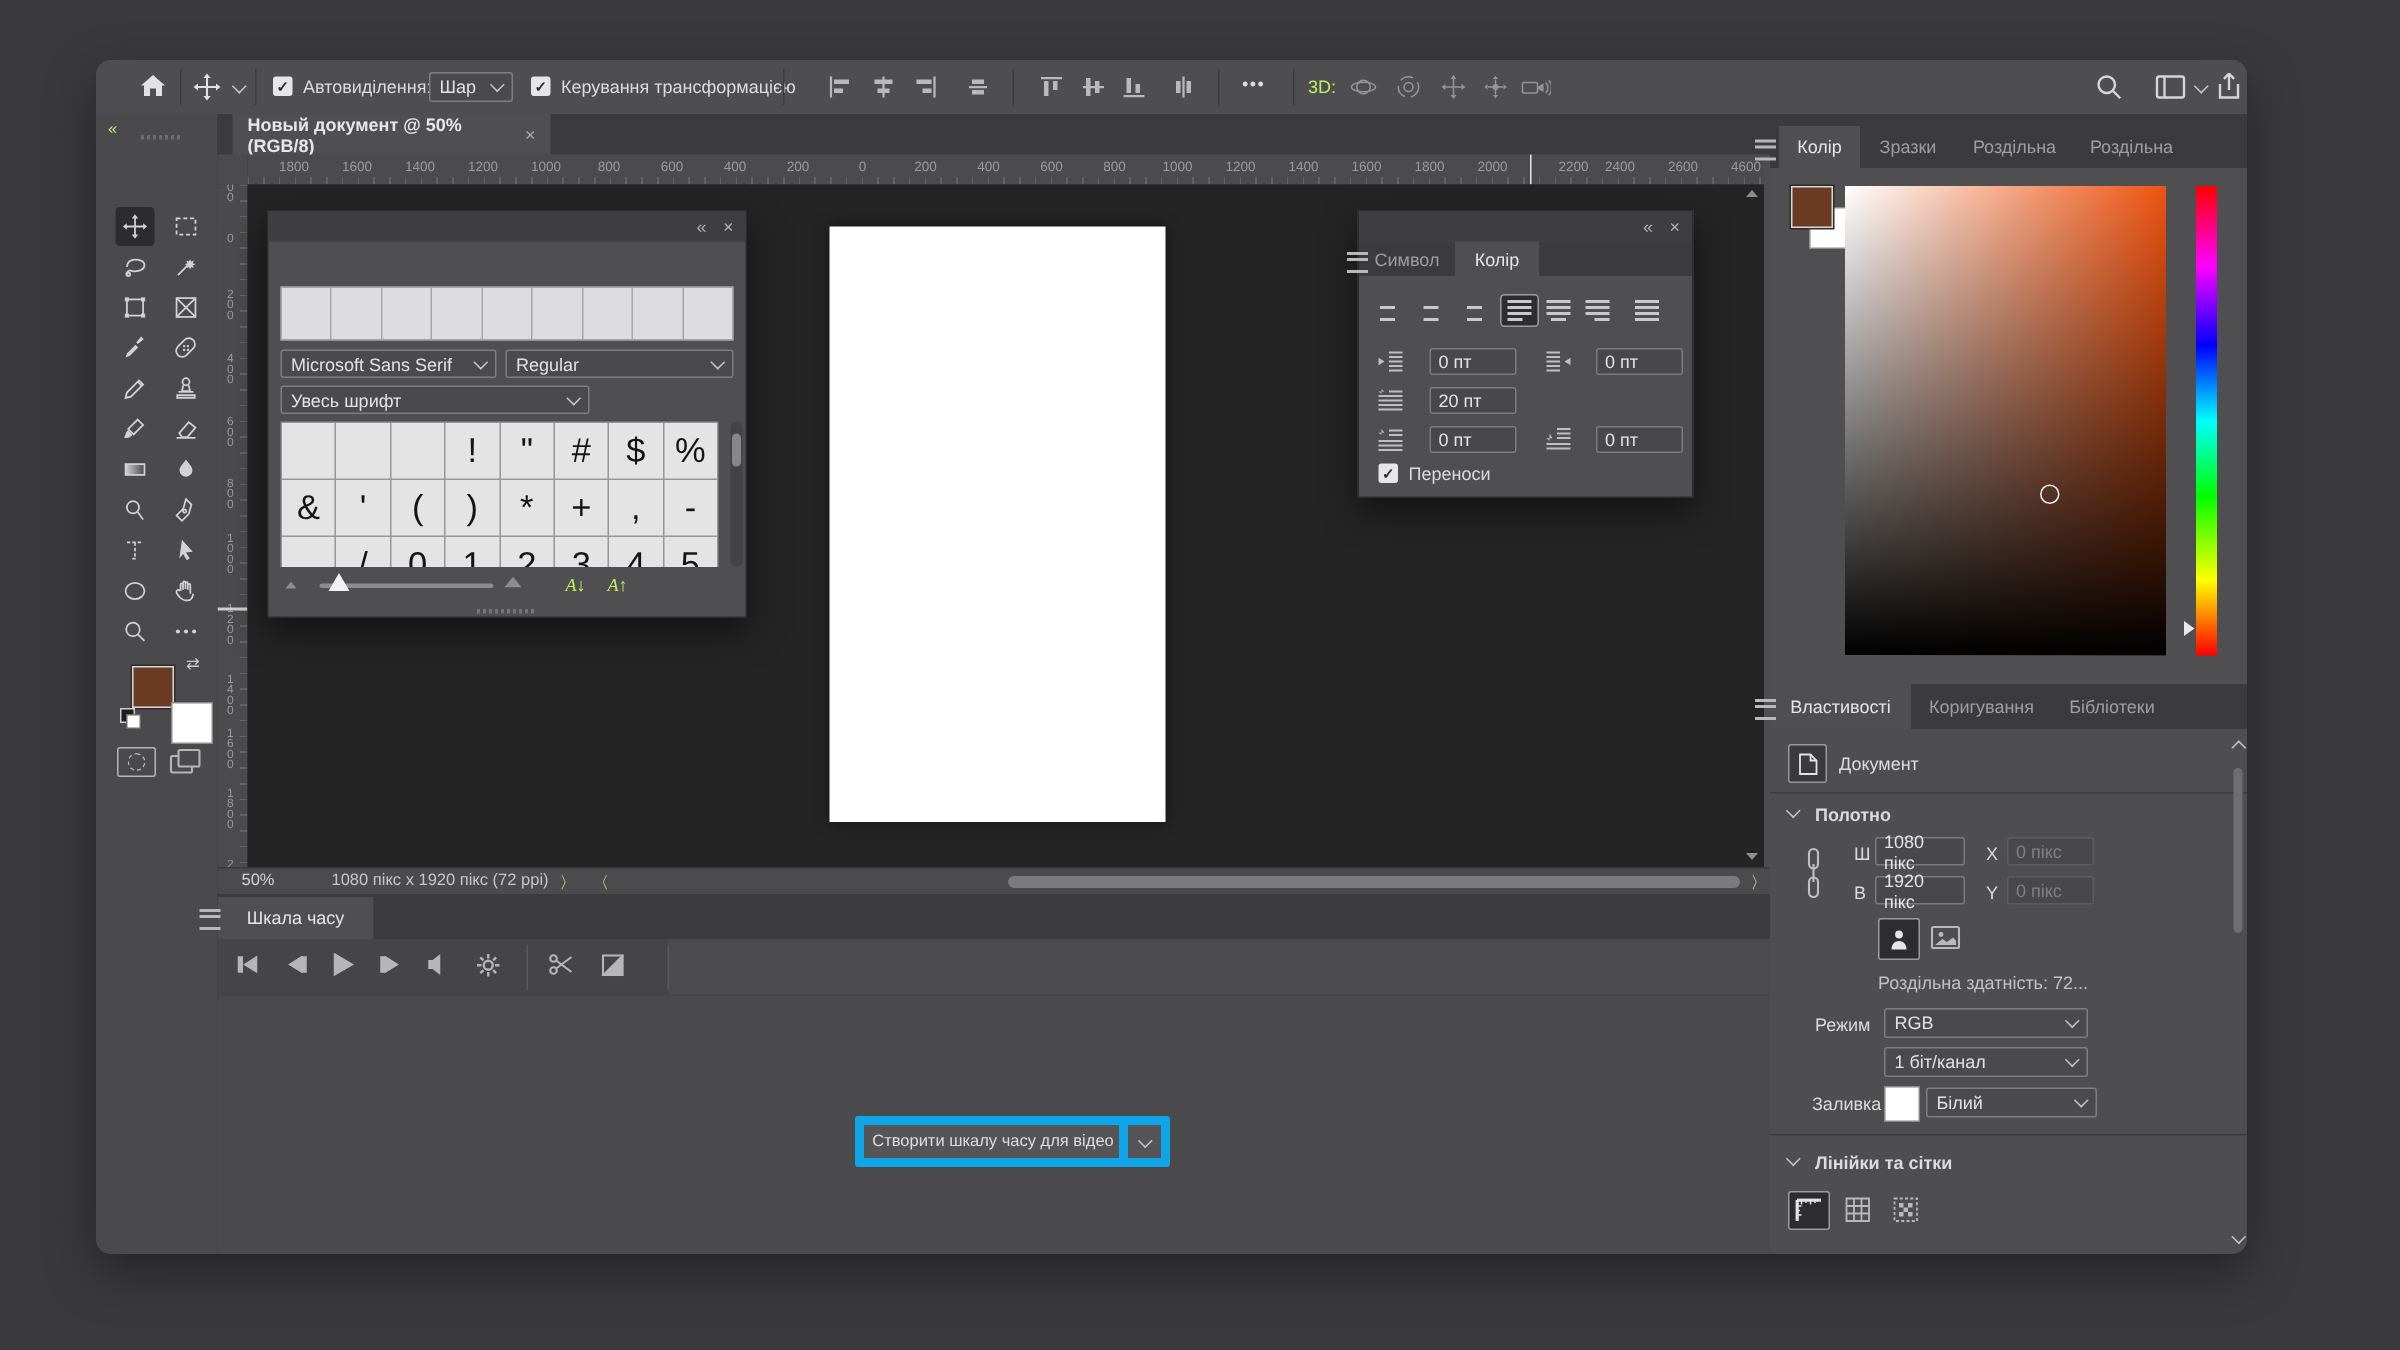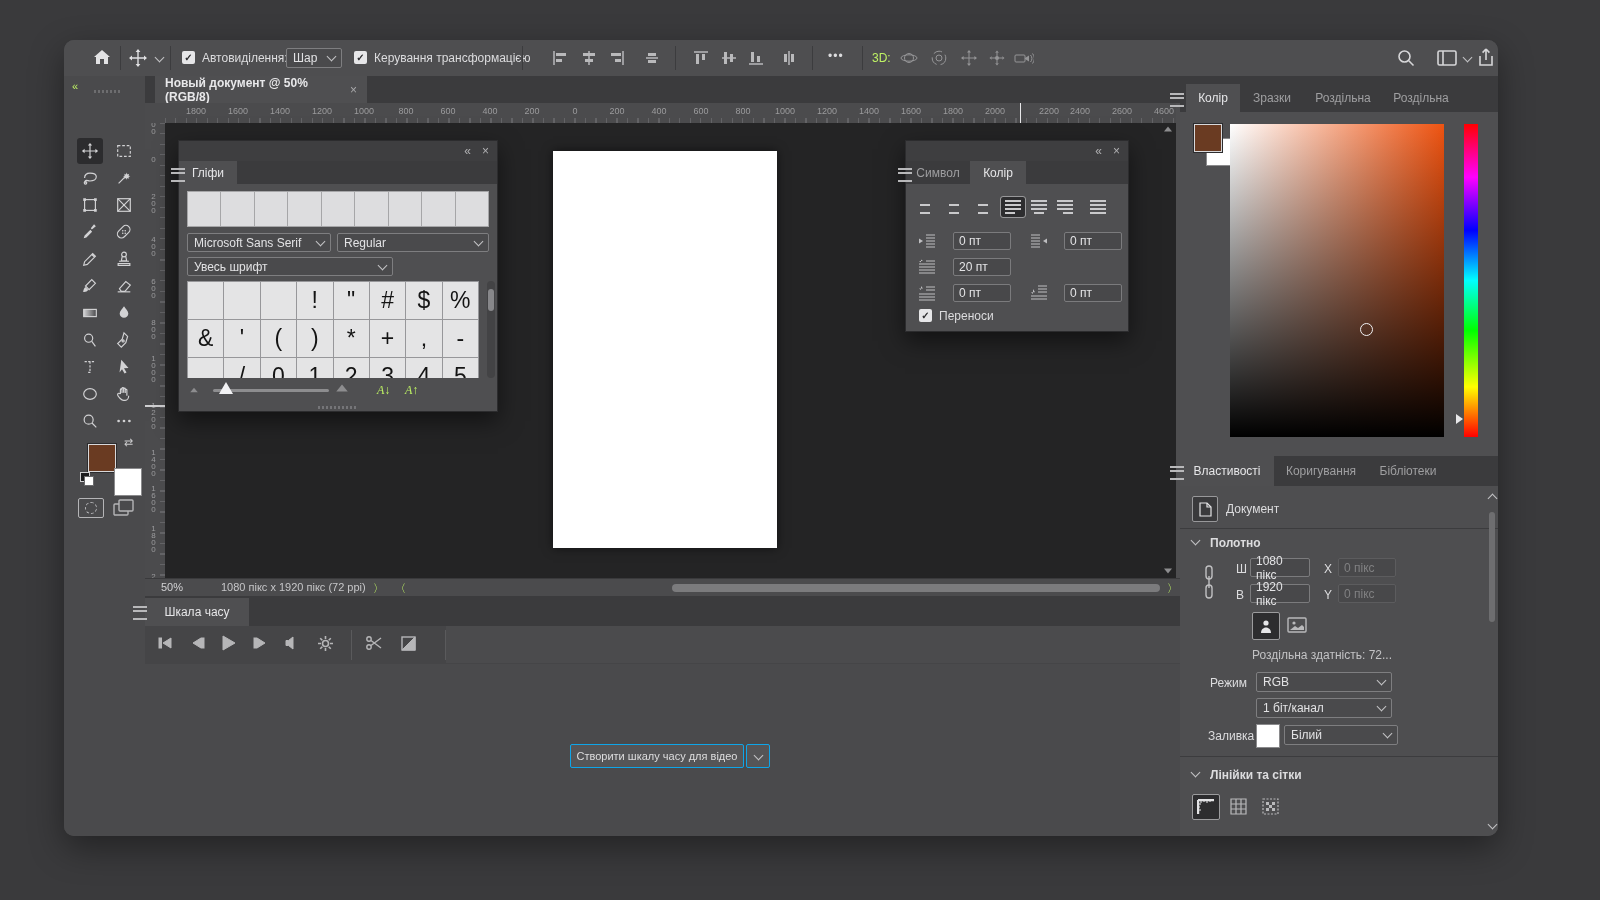--- a/index.html
+++ b/index.html
@@ -49,21 +49,21 @@
   .jl .b4{width:10px;align-self:flex-start}
   .jc .b4{width:10px;align-self:center}
   .jr .b4{width:10px;align-self:flex-end}
   .para-ic svg{stroke:#bfbfc1;stroke-width:1.2;fill:none}
   .para-ic svg .f{fill:#bfbfc1;stroke:none}
   
   .hue{background:linear-gradient(to bottom,#ff0000,#ff00ff 17%,#0000ff 34%,#00ffff 50%,#00ff00 66%,#ffff00 84%,#ff0000)}
   
   .tl-ic{color:#b6b6b8;display:flex;align-items:center;justify-content:center}
   .tl-ic svg{fill:#b6b6b8;stroke:#b6b6b8}
-  .btn{background:#555557;border:1px solid #0ea5e9;border-radius:2px;color:#dededf;font-size:11px;display:flex;align-items:center;justify-content:center}
+  .btn{background:#555557;border:6px solid #0ea5e9;border-radius:2px;color:#dededf;font-size:11px;display:flex;align-items:center;justify-content:center}
   
   .ruler{background:#4b4b4d;overflow:hidden}
   .rtick{position:absolute;top:3px;transform:translateX(-50%);font-size:9px;color:#9b9b9d}
   .vtick{position:absolute;left:4px;transform:translateY(-50%);font-size:8px;color:#9b9b9d;writing-mode:vertical-rl;text-orientation:upright;letter-spacing:-2px}
   .tri-up{width:0;height:0;border-left:5px solid transparent;border-right:5px solid transparent;border-bottom:6px solid #8d8d8f}
   .tri-dn{width:0;height:0;border-left:5px solid transparent;border-right:5px solid transparent;border-top:6px solid #8d8d8f}
 </style>
 </head>
 <body>
 
@@ -432,24 +432,20 @@
     <div class="abs" style="left:388px;top:28px;width:224px;height:397px;background:#ffffff;box-shadow:0 0 10px rgba(0,0,0,.55)"></div>
     <div class="abs tri-up" style="right:3px;top:3px;transform:scale(.8)"></div>
     <div class="abs tri-dn" style="right:3px;bottom:4px;transform:scale(.8)"></div>
   </div>
 
   <div class="panel" style="left:114px;top:100px;width:318px;height:270px">
     <div class="phead">
       <span class="pctl" style="right:26px">«</span>
       <span class="pctl" style="right:8px">×</span>
     </div>
-    <div class="abs tabbar" style="left:0;top:20px;width:100%;height:23px">
-      <div class="tab on abs" style="left:0;top:0;width:58px;height:23px">Гліфи</div>
-      <div class="burger abs" style="right:8px;top:7px"></div>
-    </div>
     <div class="grecent abs" style="left:8px;top:50px;width:300px">
       <div class="rcell"></div>
         <div class="rcell"></div>
         <div class="rcell"></div>
         <div class="rcell"></div>
         <div class="rcell"></div>
         <div class="rcell"></div>
         <div class="rcell"></div>
         <div class="rcell"></div>
         <div class="rcell"></div>

